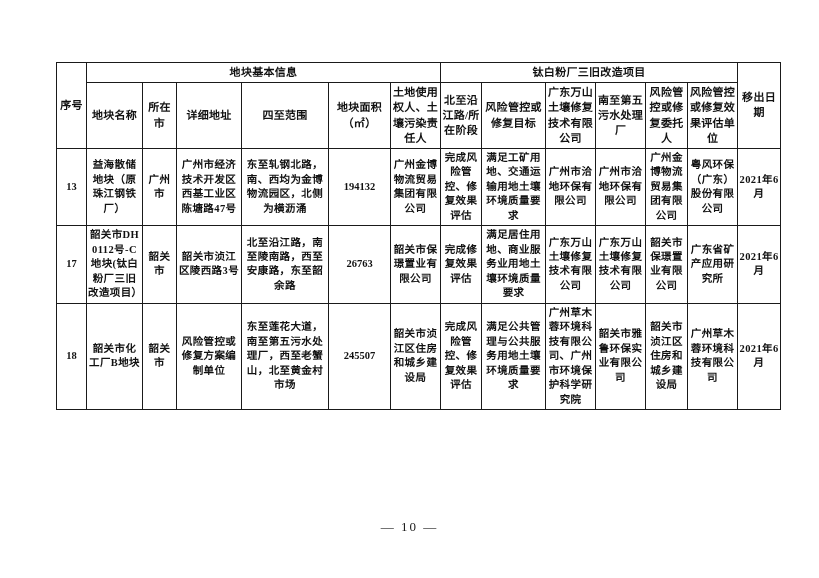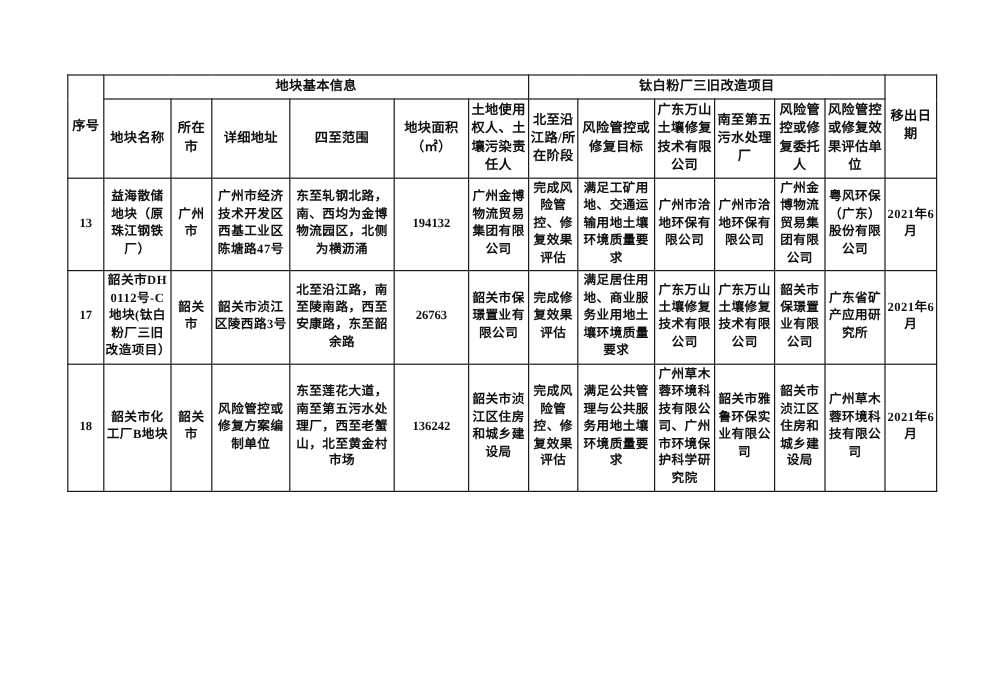--- a/index.html
+++ b/index.html
@@ -195,28 +195,29 @@
           <td class="body-cell">韶关市保璟置业有限公司</td>
           <td class="body-cell">广东省矿产应用研究所</td>
           <td class="date-cell">2021年6月</td>
         </tr>
         <tr>
           <td class="num-cell">18</td>
           <td class="body-cell">韶关市化工厂B地块</td>
           <td class="body-cell">韶关市</td>
           <td class="body-cell">风险管控或修复方案编制单位</td>
           <td class="body-cell">东至莲花大道，南至第五污水处理厂，西至老蟹山，北至黄金村市场</td>
-          <td class="area-cell">136242</td>
+          <td class="area-cell">245507</td>
           <td class="body-cell">韶关市浈江区住房和城乡建设局</td>
           <td class="body-cell">完成风险管控、修复效果评估</td>
           <td class="body-cell">满足公共管理与公共服务用地土壤环境质量要求</td>
           <td class="body-cell">广州草木蓉环境科技有限公司、广州市环境保护科学研究院</td>
           <td class="body-cell">韶关市雅鲁环保实业有限公司</td>
           <td class="body-cell">韶关市浈江区住房和城乡建设局</td>
           <td class="body-cell">广州草木蓉环境科技有限公司</td>
           <td class="date-cell">2021年6月</td>
         </tr>
       </tbody>
     </table>
   </div>
 
+  <div class="footer">— 10 —</div>
 
 </div>
 
 </body></html>

